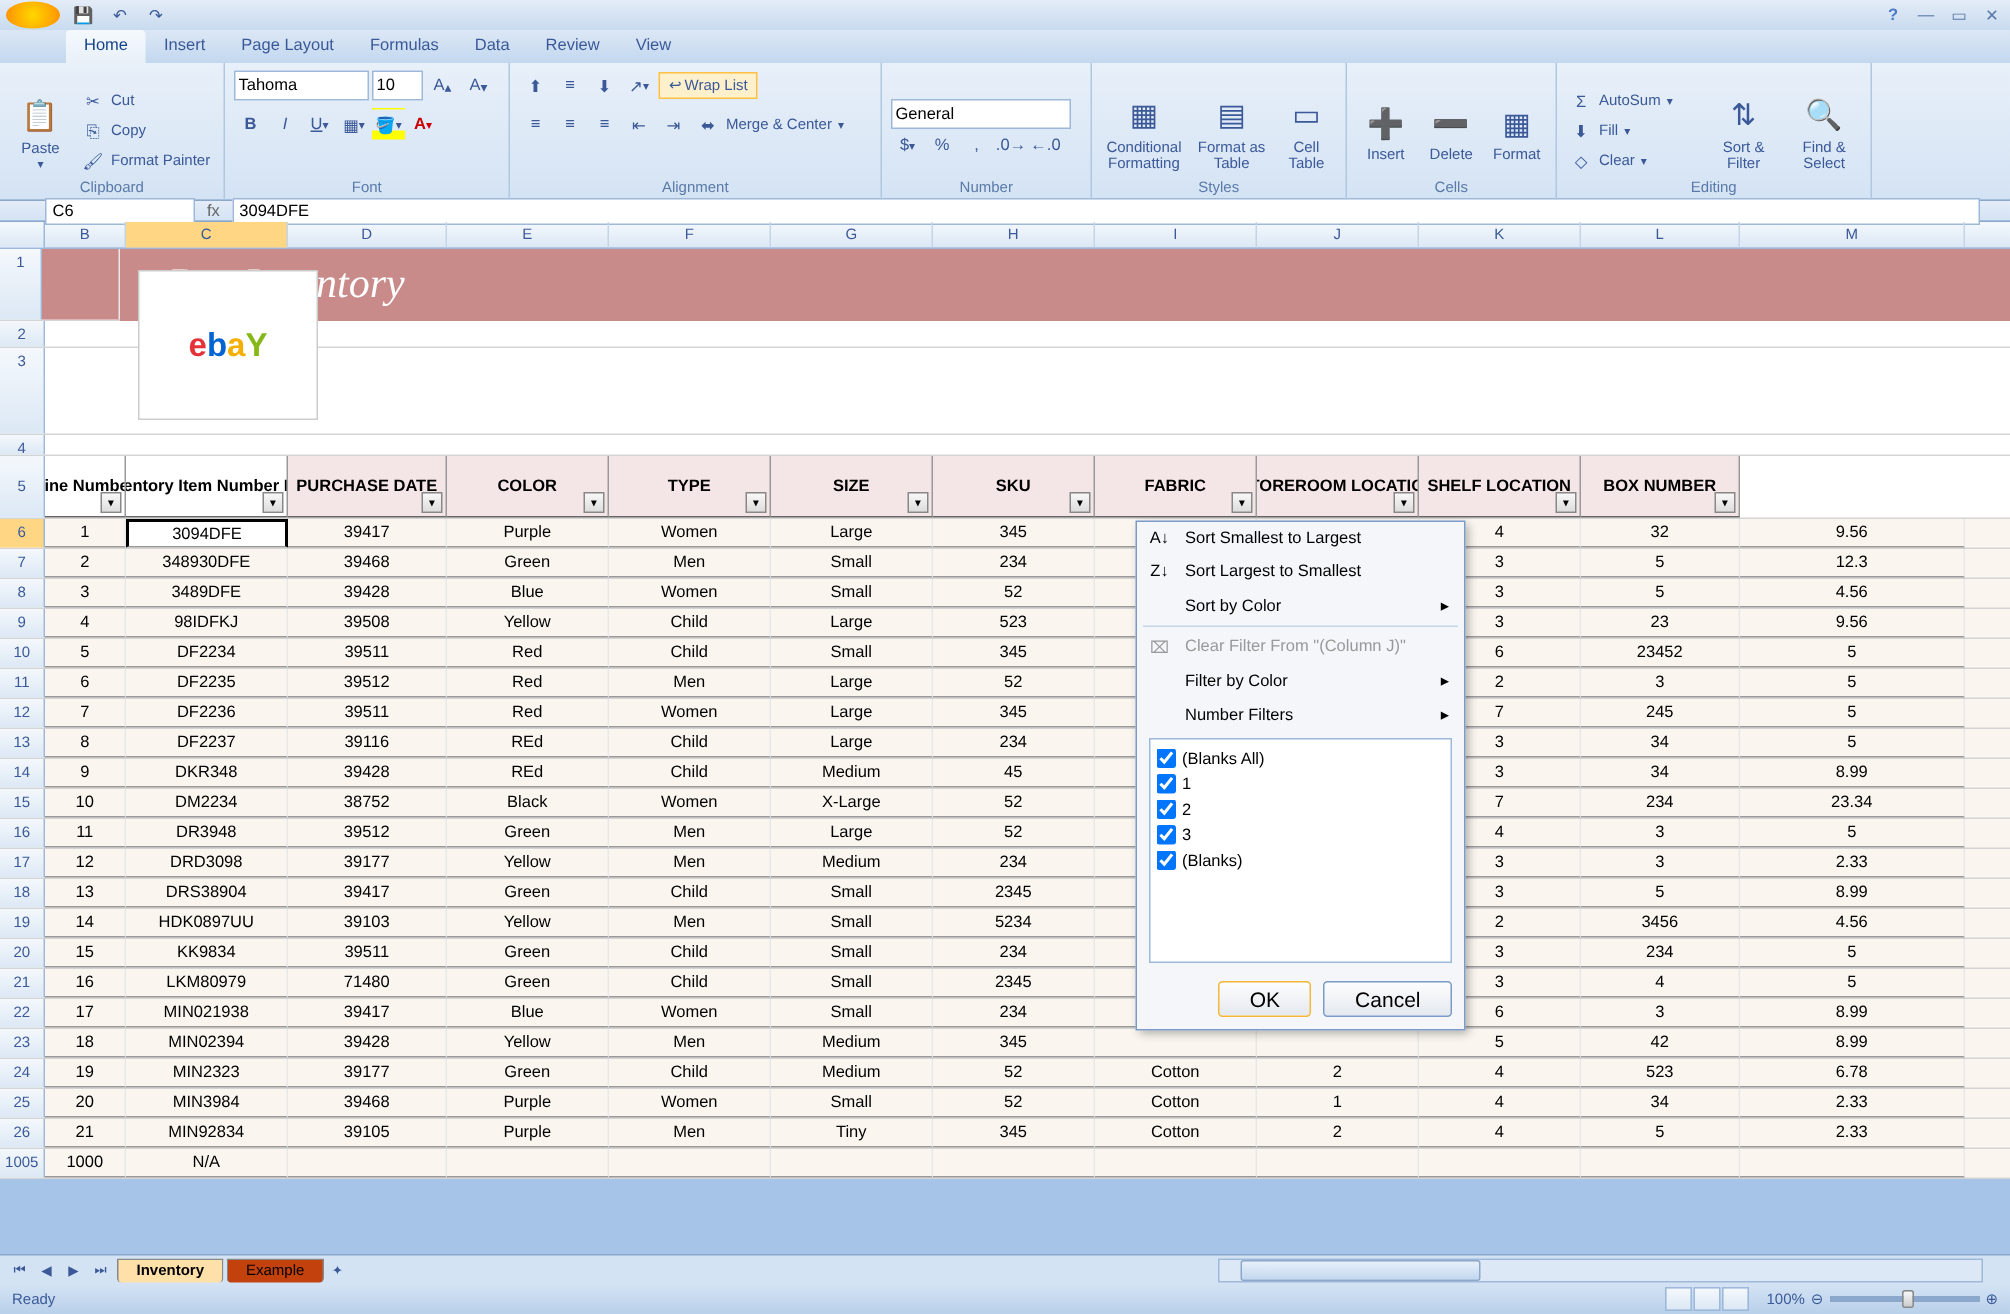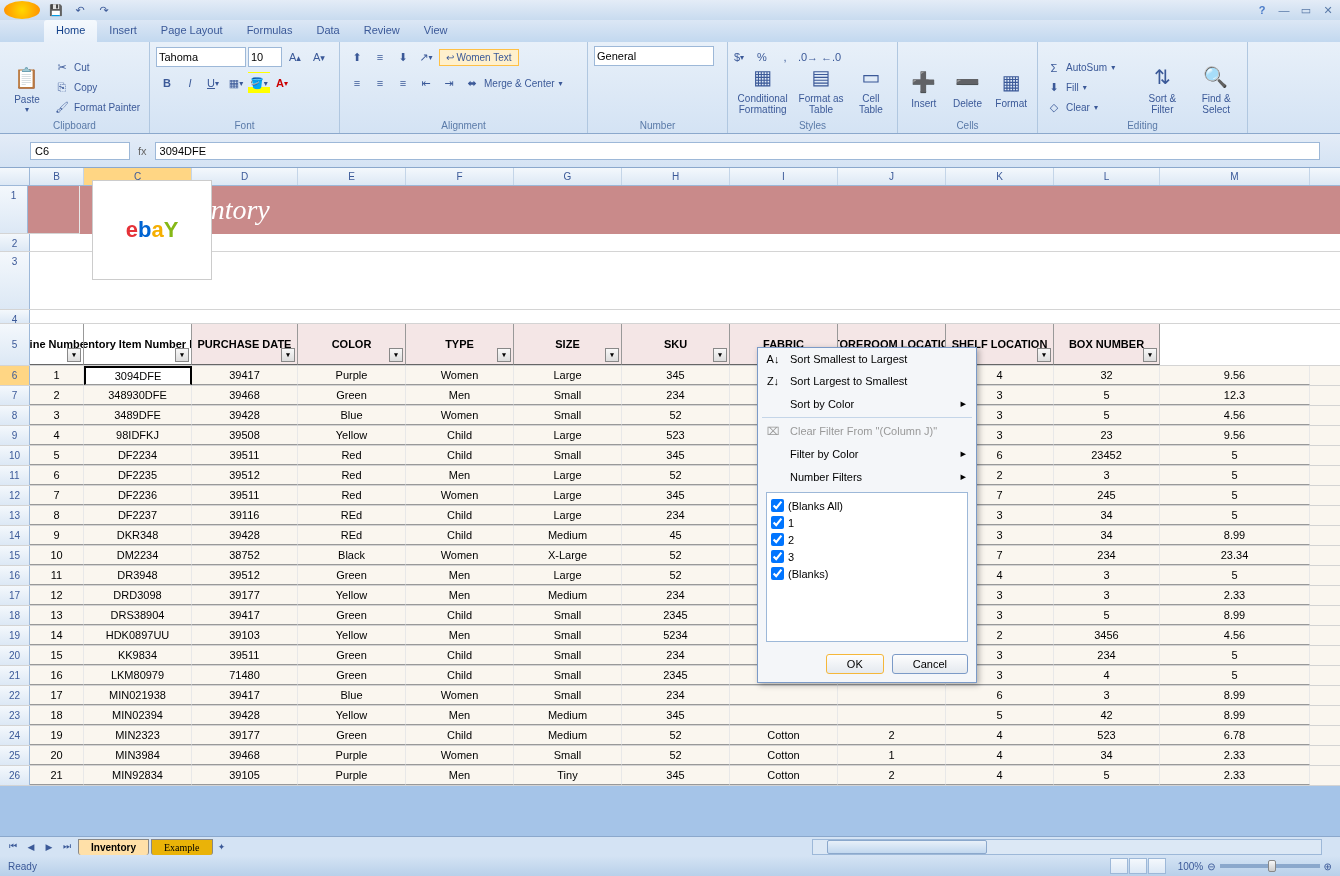--- a/index.html
+++ b/index.html
@@ -19,21 +19,21 @@
 .big-btn{width:42px;display:flex;flex-direction:column;align-items:center;justify-content:center;padding:2px;font-size:10px;color:#3b5998;text-align:center;cursor:pointer;}
 .big-btn .icon{width:32px;height:32px;display:flex;align-items:center;justify-content:center;font-size:20px;}
 .small-btns{display:flex;flex-direction:column;gap:2px;justify-content:center;}
 .small-btn{display:flex;align-items:center;gap:4px;font-size:10px;color:#3b5998;padding:1px 2px;cursor:pointer;}
 .mini-icon{width:16px;height:16px;display:flex;align-items:center;justify-content:center;font-size:11px;}
 .font-row{display:flex;gap:2px;align-items:center;}
 .font-sel{height:20px;border:1px solid #9db8d8;background:#fff;font-size:11px;padding:0 2px;}
 .btn-row{display:flex;gap:1px;}
 .tbtn{width:22px;height:22px;border:1px solid transparent;display:flex;align-items:center;justify-content:center;font-size:11px;color:#3b5998;cursor:pointer;}
 .wrap-text{background:#fff0cc;border:1px solid #ffc045;padding:2px 6px;font-size:10px;color:#3b5998;display:flex;align-items:center;gap:2px;}
-.namebox-row{height:34px;background:linear-gradient(#e4ecf7,#d4e3f4);display:flex;align-items:center;border-bottom:1px solid #8ba8cc;justify-content:space-between;}
+.namebox-row{height:14px;background:linear-gradient(#e4ecf7,#d4e3f4);display:flex;align-items:center;border-bottom:1px solid #8ba8cc;justify-content:space-between;}
 .namebox{width:100px;height:18px;background:#fff;border:1px solid #9db8d8;margin-left:30px;padding:0 4px;font-size:11px;}
 .fx-label{margin:12px 8px;color:#666;}
 .formula-bar{flex:1;height:18px;background:#fff;border:1px solid #9db8d8;padding:0 4px;font-size:11px;margin-right:20px;}
 .col-headers{height:18px;background:linear-gradient(#f4f8fc,#dce8f5);display:flex;border-bottom:1px solid #9db8d8;}
 .corner{width:30px;border-right:1px solid #9db8d8;background:linear-gradient(#f4f8fc,#dce8f5);}
 .ch{border-right:1px solid #c4d5e8;text-align:center;font-size:10px;color:#3b5998;line-height:18px;}
 .ch.B{width:54px;}.ch.C{width:108px;}.ch.D{width:106px;}.ch.E{width:108px;}.ch.F{width:108px;}.ch.G{width:108px;}.ch.H{width:108px;}.ch.I{width:108px;}.ch.J{width:108px;}.ch.K{width:108px;}.ch.L{width:106px;}.ch.M{width:150px;}
 .ch.sel{background:#ffd684;}
 .grid-area{position:relative;background:#fff;}
 .row{display:flex;height:20px;border-bottom:1px solid #d4d4d4;}
@@ -52,21 +52,21 @@
 .data-row .cell{border-bottom:1px solid #999;}
 .sel-cell{border:2px solid #000;background:#fff;}
 .filter-menu{position:absolute;left:757px;top:347px;width:220px;background:#f4f6f9;border:1px solid #7b9ac7;box-shadow:2px 2px 6px rgba(0,0,0,0.3);font-size:11px;z-index:100;}
 .fm-item{padding:5px 10px 5px 32px;display:flex;align-items:center;justify-content:space-between;cursor:pointer;position:relative;}
 .fm-item .icon{position:absolute;left:6px;width:18px;text-align:center;}
 .fm-item.disabled{color:#999;}
 .fm-sep{height:1px;background:#c4d5e8;margin:2px 4px;}
 .fm-list{background:#fff;border:1px solid #9db8d8;margin:4px 8px;padding:4px;height:150px;overflow:auto;}
 .fm-check{display:flex;align-items:center;gap:4px;padding:2px 0;}
 .fm-btns{display:flex;justify-content:flex-end;gap:8px;padding:8px;}
-.fm-btn{padding:3px 20px;background:linear-gradient(#fdfdfd,#e4e9ef);border:1px solid #7b9ac7;border-radius:3px;cursor:pointer;font-size:11px;}
+.fm-btn{padding:3px 20px;background:linear-gradient(#fdfdfd,#e4e9ef);border:1px solid #7b9ac7;border-radius:3px;cursor:pointer;font-size:14px;}
 .fm-btn.ok{border-color:#f5b73a;}
 .sheet-tabs{position:absolute;bottom:20px;left:0;right:0;height:20px;background:#d4e3f4;display:flex;align-items:center;padding-left:4px;border-top:1px solid #8ba8cc;}
 .nav-btn{width:18px;height:16px;display:flex;align-items:center;justify-content:center;color:#3b5998;cursor:pointer;font-size:9px;}
 .sheet-tab{padding:2px 12px;background:#fff;border:1px solid #888;border-bottom:none;font-size:10px;cursor:pointer;margin-left:2px;border-radius:0 0 3px 3px;}
 .sheet-tab.active{background:#ffe0a8;font-weight:bold;}
 .hscroll{position:absolute;right:18px;height:16px;width:510px;background:#dce8f5;border:1px solid #9db8d8;}
 .hscroll-thumb{position:absolute;left:14px;width:160px;height:14px;background:linear-gradient(#e8f0f9,#c2d8ef);border:1px solid #8ba8cc;border-radius:2px;}
 .statusbar{position:absolute;bottom:0;left:0;right:0;height:20px;background:linear-gradient(#d4e3f4,#b8d0ea);display:flex;align-items:center;padding:0 8px;font-size:10px;color:#3b5998;}
 .zoom-ctrl{margin-left:auto;display:flex;align-items:center;gap:4px;}
 .zoom-slider{width:100px;height:4px;background:#8ba8cc;position:relative;}
@@ -159,42 +159,42 @@
     <div class="rgroup-body" style="flex-direction:column;gap:4px;padding-top:2px;">
       <div class="font-row">
         <div class="btn-row">
           <div class="tbtn">⬆</div>
           <div class="tbtn">≡</div>
           <div class="tbtn">⬇</div>
           <div class="tbtn">↗<span class="arrow">▾</span></div>
         </div>
         <div class="wrap-text">
             <span>↩</span>
-            <span>Women Text</span>
+            <span>Wrap List</span>
           </div>
       </div>
       <div class="font-row">
         <div class="btn-row">
           <div class="tbtn">≡</div>
           <div class="tbtn">≡</div>
           <div class="tbtn">≡</div>
           <div class="tbtn">⇤</div>
           <div class="tbtn">⇥</div>
         </div>
         <div class="small-btn">
             <span class="mini-icon">⬌</span>
             <span>Merge &amp; Center</span>
             <span class="arrow">▾</span>
           </div>
       </div>
     </div>
     <div class="rgroup-label">Alignment</div>
   </div>
   <div class="rgroup" style="width:140px;">
-    <div class="rgroup-body" style="gap:14px;padding-top:2px;">
+    <div class="rgroup-body" style="flex-direction:column;gap:0;padding-top:2px;margin-top:20px;">
       <input class="font-sel" style="width: 120px;" value="General">
       <div class="btn-row">
         <div class="tbtn">$<span class="arrow">▾</span></div>
         <div class="tbtn">%</div>
         <div class="tbtn">,</div>
         <div class="tbtn">.0→</div>
         <div class="tbtn">←.0</div>
       </div>
     </div>
     <div class="rgroup-label">Number</div>
@@ -633,20 +633,35 @@
         <div class="cell E">Purple</div>
         <div class="cell F">Men</div>
         <div class="cell G">Tiny</div>
         <div class="cell H">345</div>
         <div class="cell I">Cotton</div>
         <div class="cell J">2</div>
         <div class="cell K">4</div>
         <div class="cell L">5</div>
         <div class="cell M">2.33</div>
       </div>
+      <div class="row data-row">
+        <div class="rowh">1005</div>
+        <div class="cell B">1000</div>
+        <div class="cell C">N/A</div>
+        <div class="cell D"></div>
+        <div class="cell E"></div>
+        <div class="cell F"></div>
+        <div class="cell G"></div>
+        <div class="cell H"></div>
+        <div class="cell I"></div>
+        <div class="cell J"></div>
+        <div class="cell K"></div>
+        <div class="cell L"></div>
+        <div class="cell M"></div>
+      </div>
     </div>
 </div>
 
 <div class="ebay-logo">
   <span class="r">e</span>
     <span class="b">b</span>
     <span class="y">a</span>
     <span class="g">Y</span>
 </div>
 
@@ -706,21 +721,21 @@
     <button class="fm-btn">Cancel</button>
   </div>
 </div>
 
 <div class="sheet-tabs">
   <div class="nav-btn">⏮</div>
   <div class="nav-btn">◀</div>
   <div class="nav-btn">▶</div>
   <div class="nav-btn">⏭</div>
   <div class="sheet-tab active">Inventory</div>
-  <div class="sheet-tab" style="background:#eab308;font-family:Liberation Serif, serif;">Example</div>
+  <div class="sheet-tab" style="background:#c2410c;">Example</div>
   <div class="nav-btn">✦</div>
   <div class="hscroll">
       <div class="hscroll-thumb"></div>
     </div>
 </div>
 
 <div class="statusbar">
   <span>Ready</span>
   <div class="zoom-ctrl">
     <div class="view-btns">

